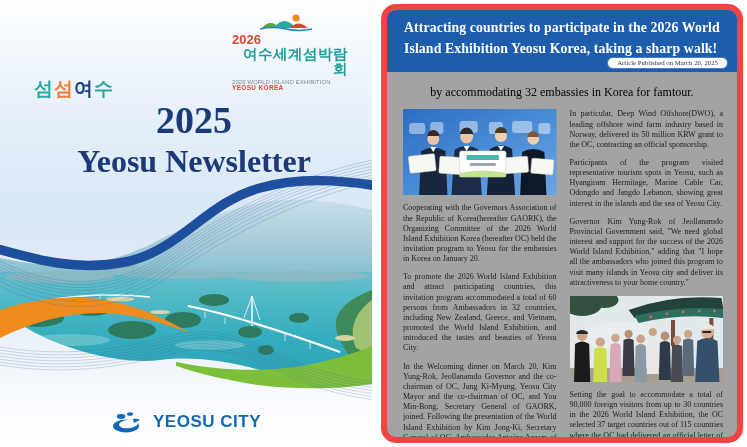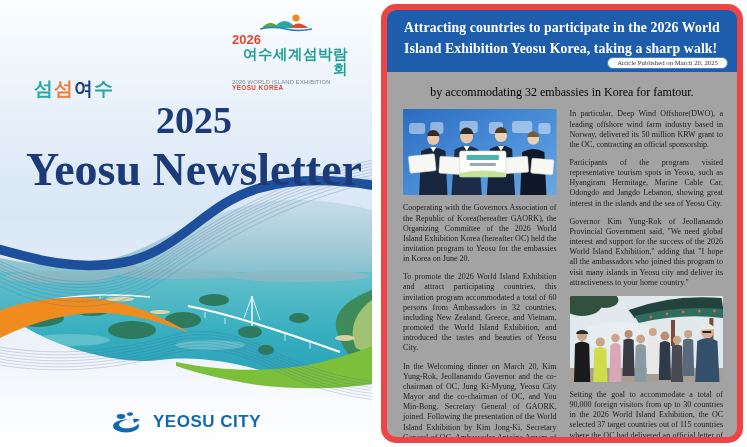--- a/index.html
+++ b/index.html
@@ -18,21 +18,21 @@
   .expo-logo{position:absolute;right:24px;top:12px;width:116px;text-align:left;
              font-family:"Liberation Sans",sans-serif;line-height:1.05;}
   .expo-logo .art{display:block;margin:0 0 1px 28px;}
   .expo-year{color:#e0472e;font-weight:bold;font-size:13px;}
   .expo-kr{color:#1f9e97;font-weight:bold;font-size:14.5px;letter-spacing:.5px;text-align:right;}
   .expo-en{color:#7a8a96;font-size:5.8px;margin-top:2px;letter-spacing:.2px;}
   .expo-loc{color:#e0472e;font-size:6.4px;font-weight:bold;letter-spacing:.4px;}
   .cover-title{position:absolute;left:8px;top:98px;width:100%;text-align:center;
                color:#1c3a78;font-weight:700;line-height:1.18;}
   .cover-title .yr{font-size:38px;}
-  .cover-title .tt{font-size:46px;}
+  .cover-title .tt{font-size:32px;}
   .city-logo{position:absolute;left:0;bottom:13px;width:100%;display:flex;
              align-items:center;justify-content:center;gap:10px;}
   .city-logo .txt{color:#1268b3;font-weight:bold;font-size:17px;letter-spacing:.5px;
                   font-family:"Liberation Sans",sans-serif;}
 
   
   .article-page{position:absolute;left:381px;top:4px;width:362px;height:439px;
                 box-sizing:border-box;border:6px solid #ef4444;border-radius:15px;
                 background:#a3a3a3;overflow:hidden;}
   .banner{background:#1e5cac;color:#ffffff;padding:8px 14px 13px 17px;
@@ -250,21 +250,21 @@
             <rect x="127" y="50" width="22" height="15" rx="1.5" transform="rotate(5 138 57)"></rect>
           </g>
 
           <g>
             <rect x="56" y="42" width="46" height="26" rx="2" fill="#fdfdfb" stroke="#cfd8cf" stroke-width="0.6"></rect>
             <rect x="63" y="46" width="32" height="5" rx="1" fill="#2aa8a2" opacity="0.85"></rect>
             <rect x="66" y="54" width="26" height="3" rx="1" fill="#9aa8b8"></rect>
             <path d="M56,64 q23,-5 46,0 l0,4 -46,0 z" fill="#bfe08a" opacity="0.9"></path>
           </g>
         </svg>
-        <p>Cooperating with the Governors Association of the Republic of Korea(hereafter GAORK), the Organizing Committee of the 2026 World Island Exhibition Korea (hereafter OC) held the invitation program to Yeosu for the embassies in Korea on June 20.</p>
+        <p>Cooperating with the Governors Association of the Republic of Korea(hereafter GAORK), the Organizing Committee of the 2026 World Island Exhibition Korea (hereafter OC) held the invitation program to Yeosu for the embassies in Korea on January 20.</p>
         <p>To promote the 2026 World Island Exhibition and attract participating countries, this invitation program accommodated a total of 60 persons from Ambassadors in 32 countries, including New Zealand, Greece, and Vietnam, promoted the World Island Exhibition, and introduced the tastes and beauties of Yeosu City.</p>
         <p>In the Welcoming dinner on March 20, Kim Yung-Rok, Jeollanamdo Governor and the co-chairman of OC, Jung Ki-Myung, Yeosu City Mayor and the co-chairman of OC, and You Min-Bong, Secretary General of GAORK, joined. Following the presentation of the World Island Exhibition by Kim Jong-Ki, Secretary General of OC, Ambassador Antoine Azzam of Lebanon revealed his endorsement for the World Island Exhibition with his response.</p>
       </div>
 
       <div class="col">
         <p>In particular, Deep Wind Offshore(DWO), a leading offshore wind farm industry based in Norway, delivered its 50 million KRW grant to the OC, contracting an official sponsorship.</p>
         <p>Participants of the program visited representative tourism spots in Yeosu, such as Hyangiram Hermitage, Marine Cable Car, Odongdo and Jangdo Lebanon, showing great interest in the islands and the sea of Yeosu City.</p>
         <p>Governor Kim Yung-Rok of Jeollanamdo Provincial Government said, "We need global interest and support for the success of the 2026 World Island Exhibition," adding that "I hope all the ambassadors who joined this program to visit many islands in Yeosu city and deliver its attractiveness to your home country."</p>
         <svg class="photo" height="86" viewBox="0 0 152 86" preserveAspectRatio="none">
           <rect width="152" height="86" fill="#e2e9ec"></rect>

